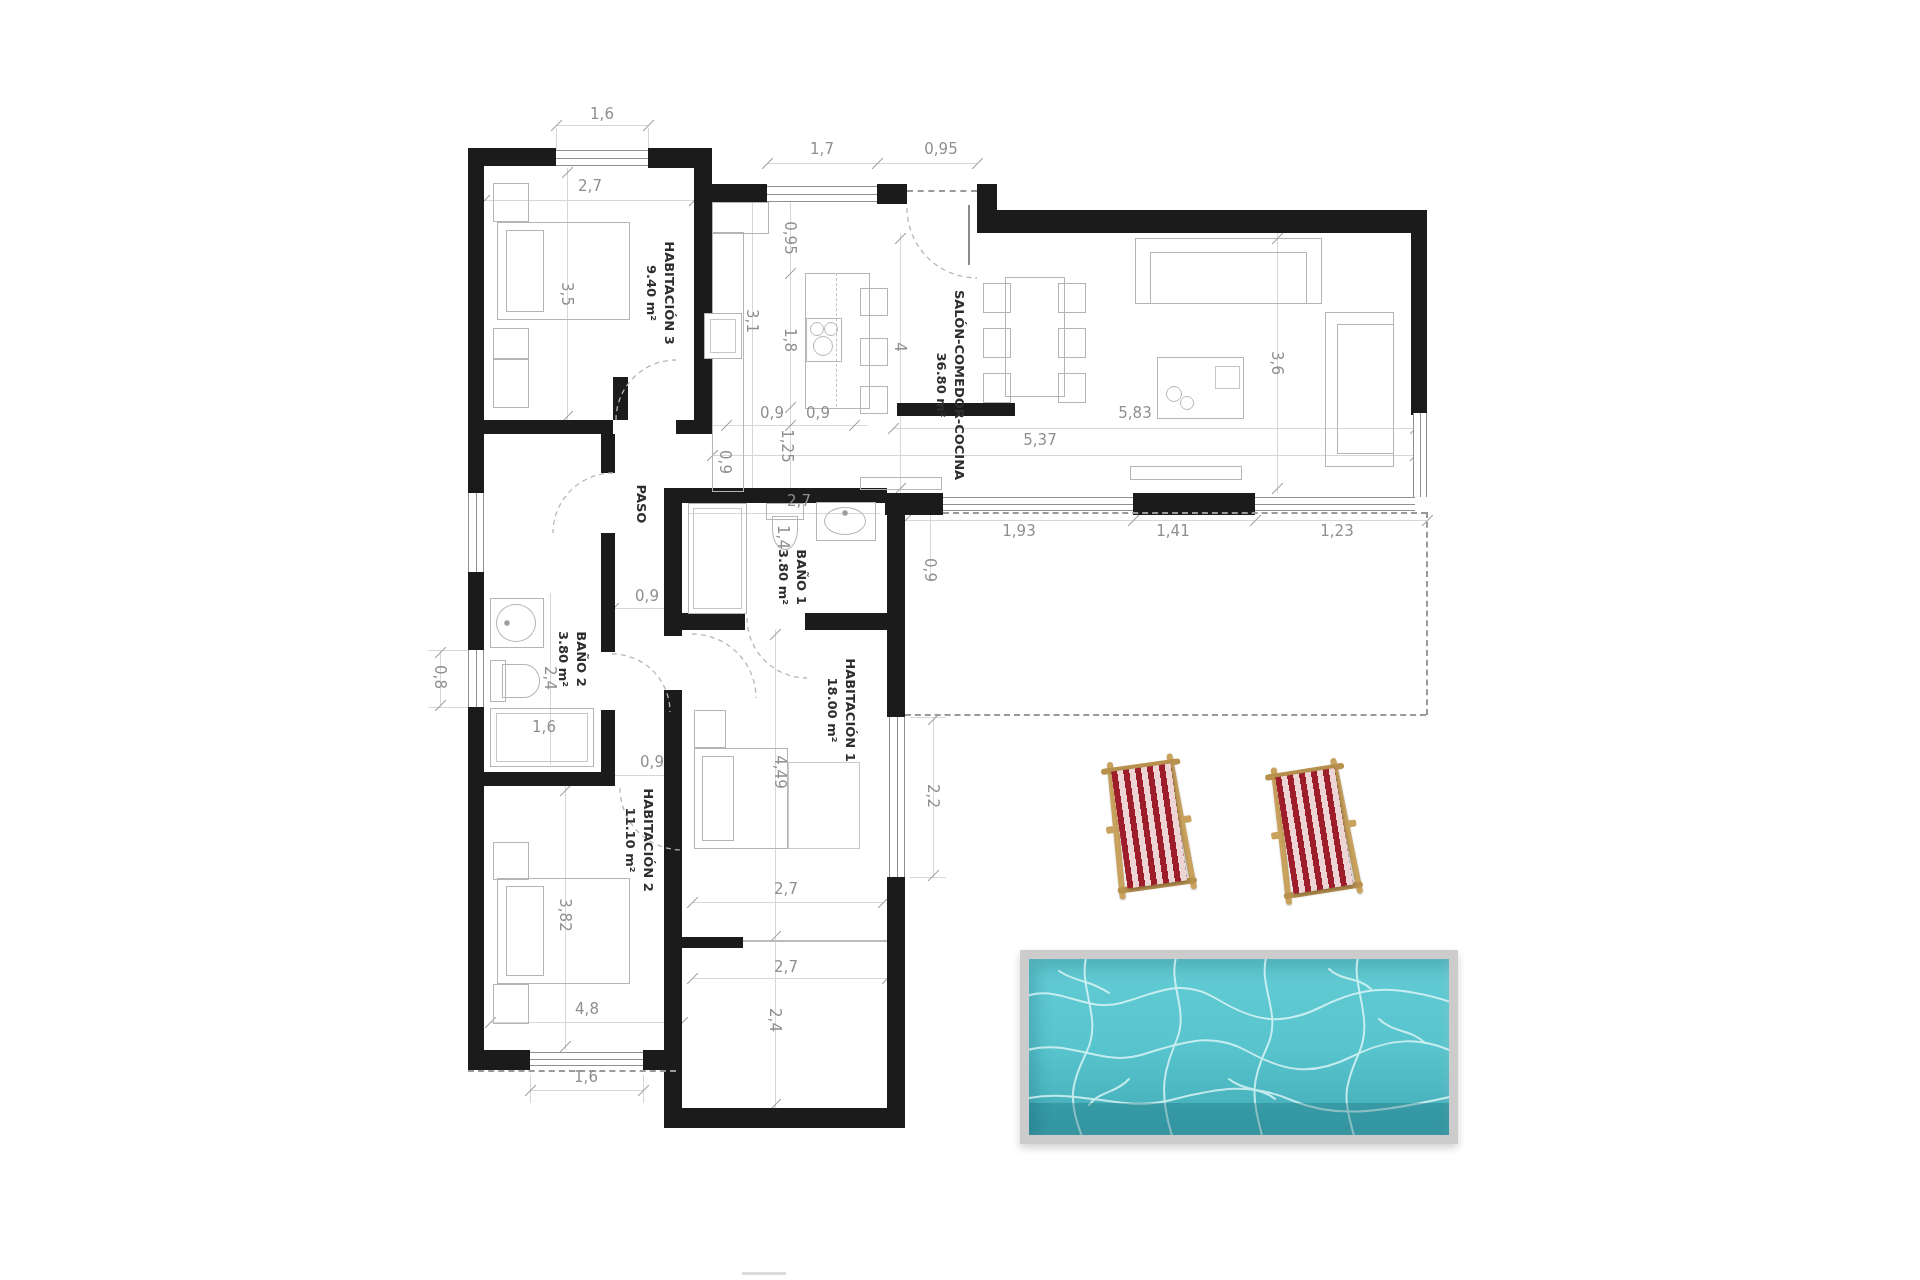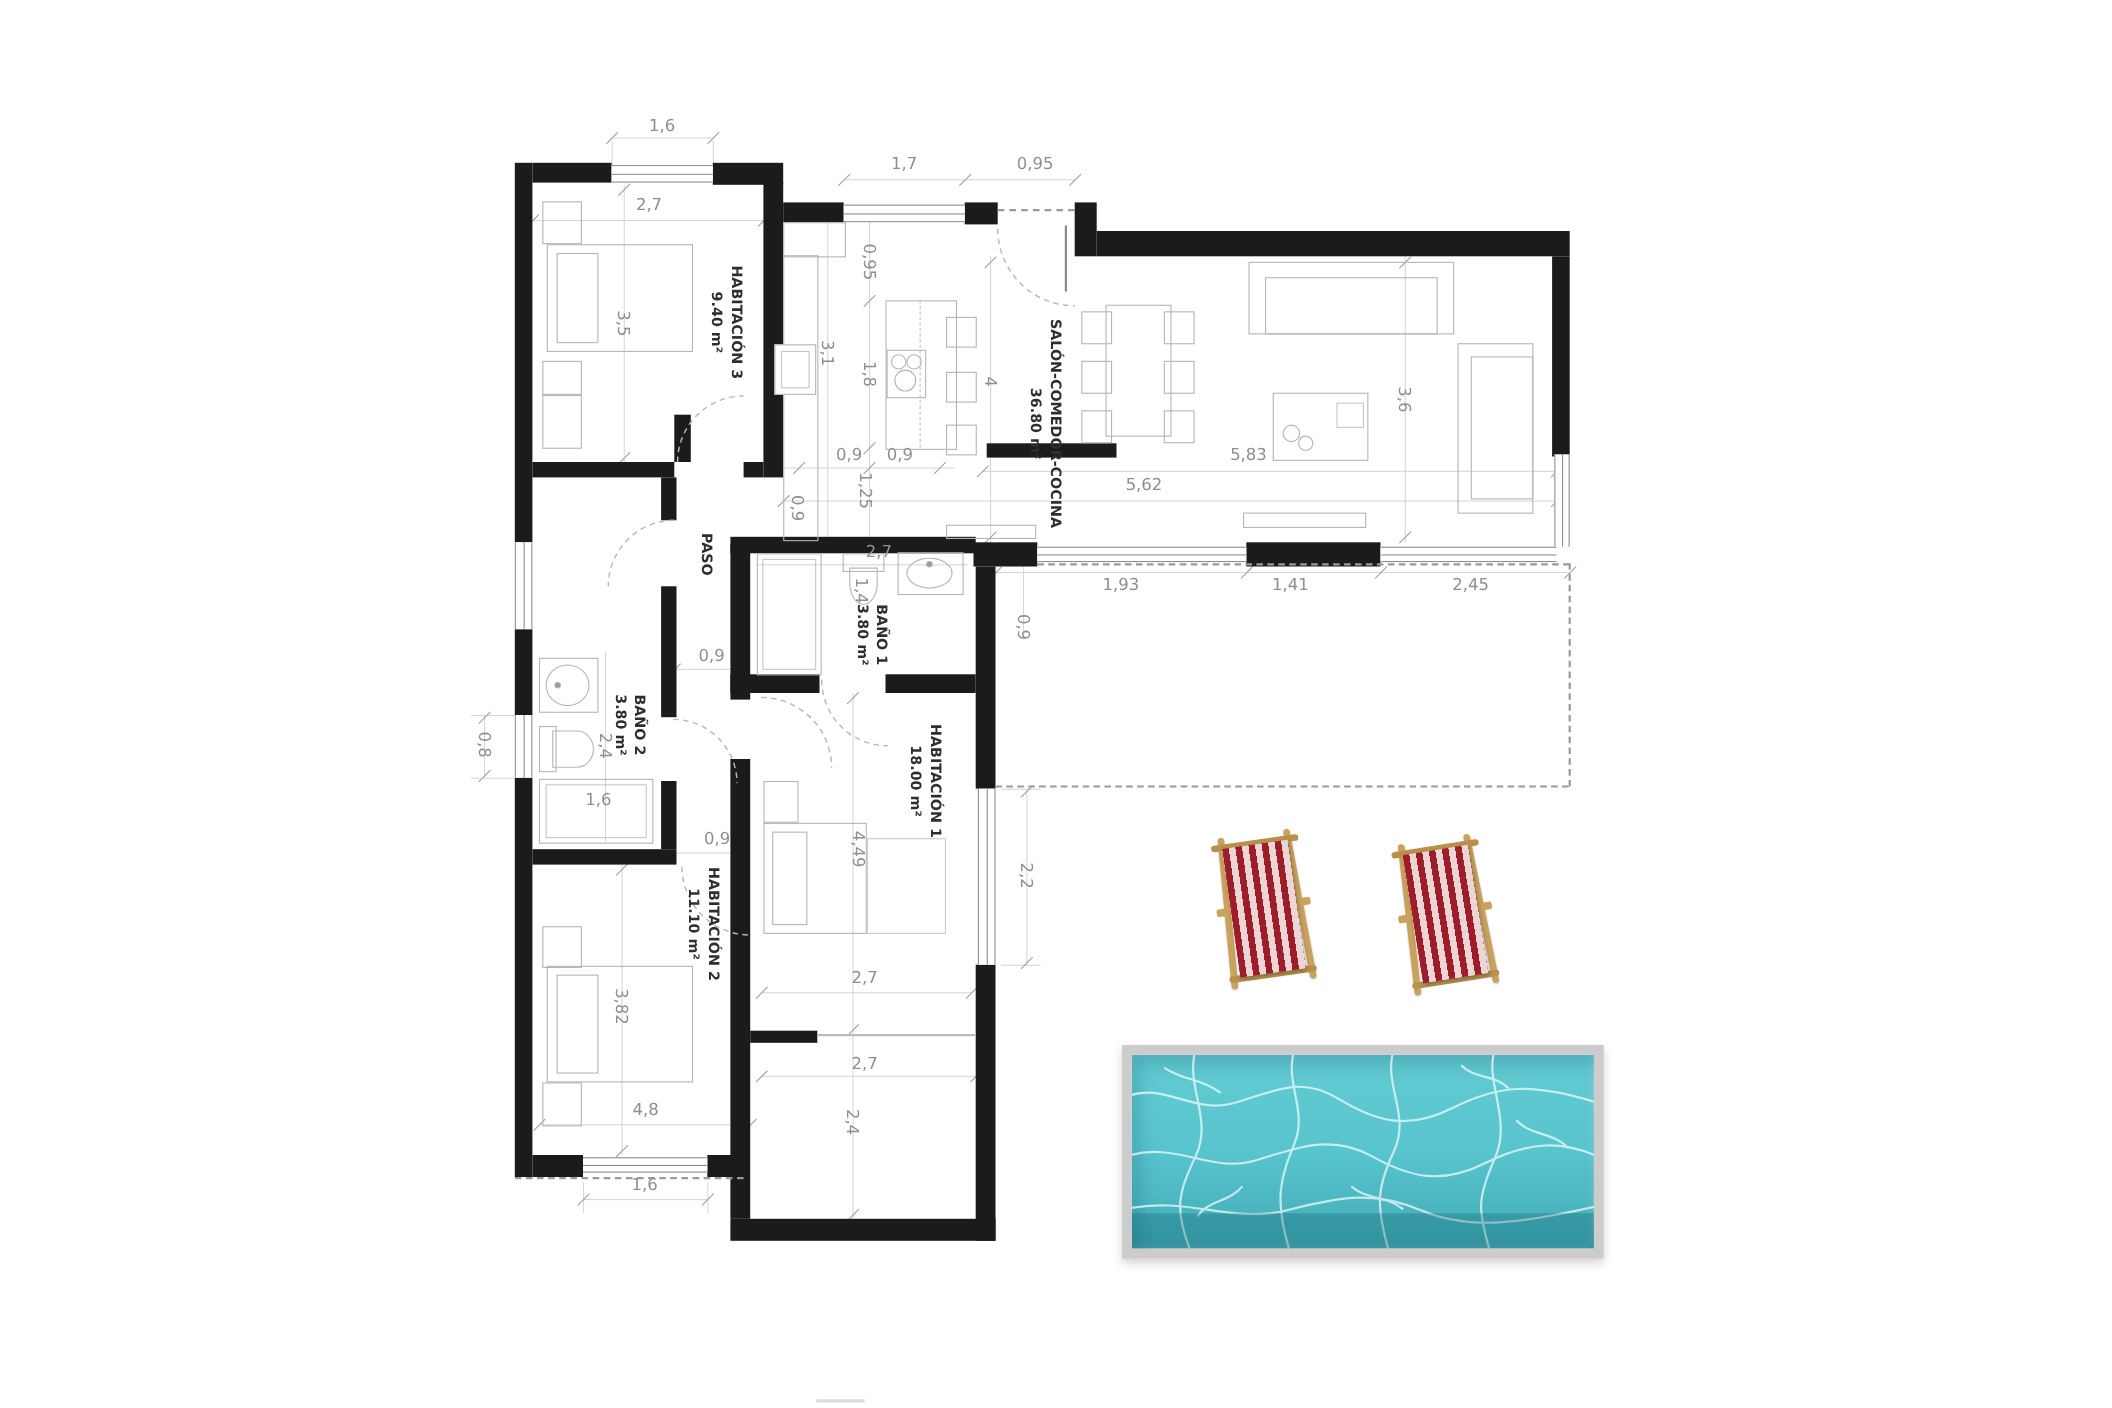--- a/index.html
+++ b/index.html
@@ -281,25 +281,25 @@
     <span>HABITACIÓN 2</span>
     <span>11.10 m²</span>
   </div>
 
   <div class="dim" style="left:602px;top:114px">1,6</div>
   <div class="dim" style="left:590px;top:186px">2,7</div>
   <div class="dim" style="left:822px;top:149px">1,7</div>
   <div class="dim" style="left:941px;top:149px">0,95</div>
   <div class="dim" style="left:772px;top:413px">0,9</div>
   <div class="dim" style="left:818px;top:413px">0,9</div>
-  <div class="dim" style="left:1040px;top:440px">5,62</div>
+  <div class="dim" style="left:1040px;top:440px">5,37</div>
   <div class="dim" style="left:1135px;top:413px">5,83</div>
   <div class="dim" style="left:1019px;top:531px">1,93</div>
   <div class="dim" style="left:1173px;top:531px">1,41</div>
-  <div class="dim" style="left:1337px;top:531px">2,45</div>
+  <div class="dim" style="left:1337px;top:531px">1,23</div>
   <div class="dim" style="left:799px;top:501px">2,7</div>
   <div class="dim" style="left:647px;top:596px">0,9</div>
   <div class="dim" style="left:544px;top:727px">1,6</div>
   <div class="dim" style="left:652px;top:762px">0,9</div>
   <div class="dim" style="left:786px;top:889px">2,7</div>
   <div class="dim" style="left:786px;top:967px">2,7</div>
   <div class="dim" style="left:587px;top:1009px">4,8</div>
   <div class="dim" style="left:586px;top:1077px">1,6</div>
 
   <div class="dimv" style="left:567px;top:294px">3,5</div>

